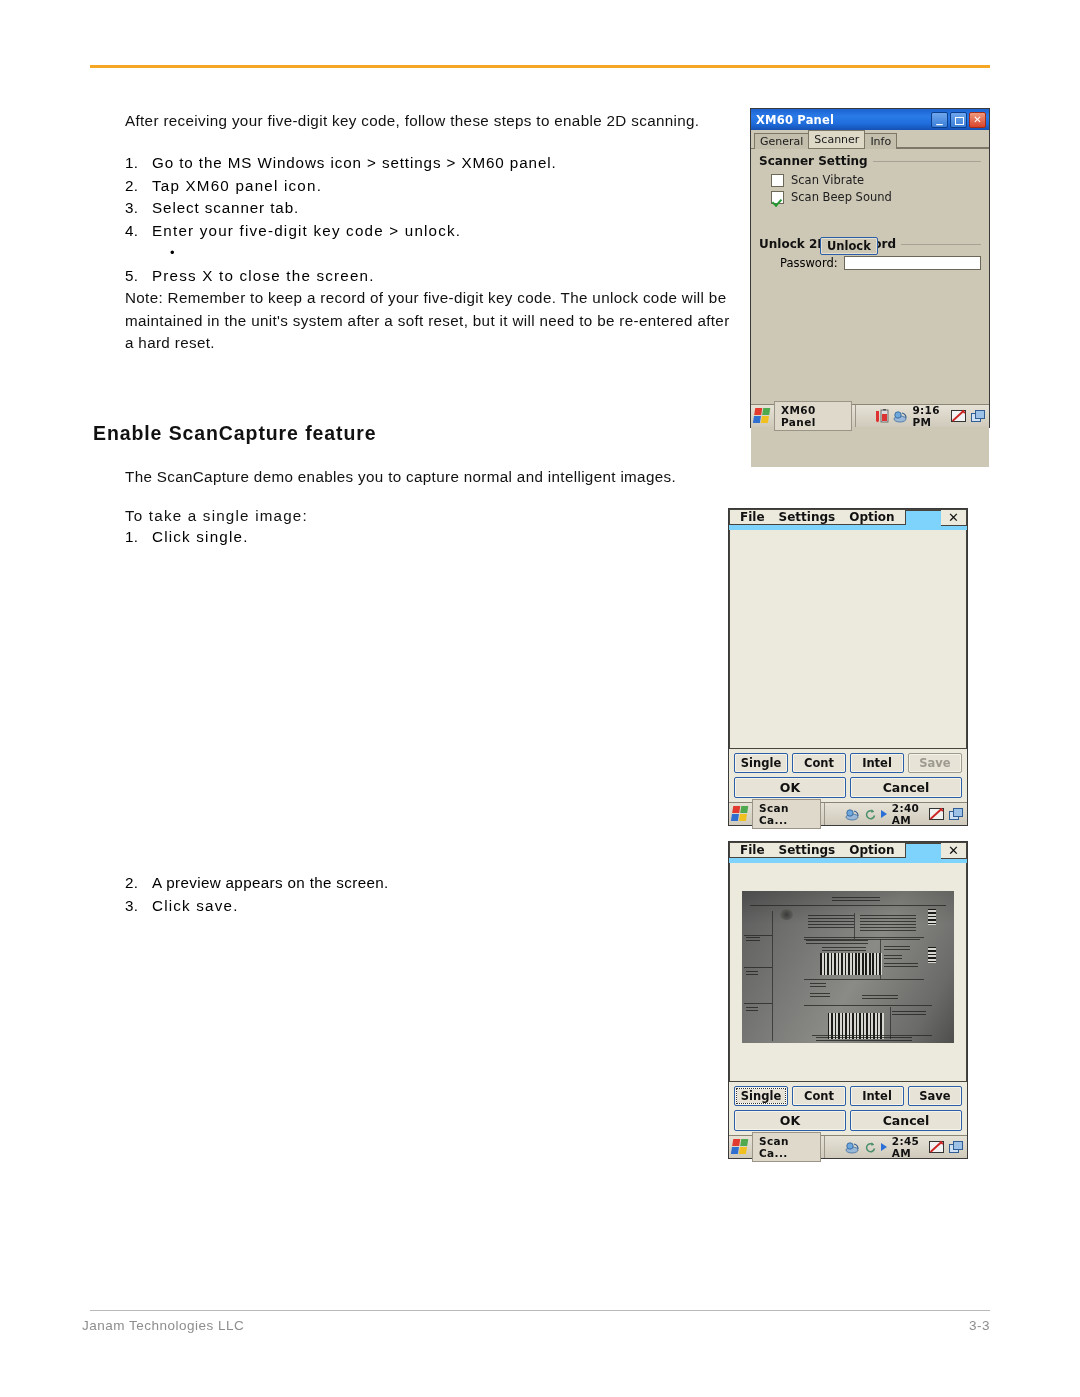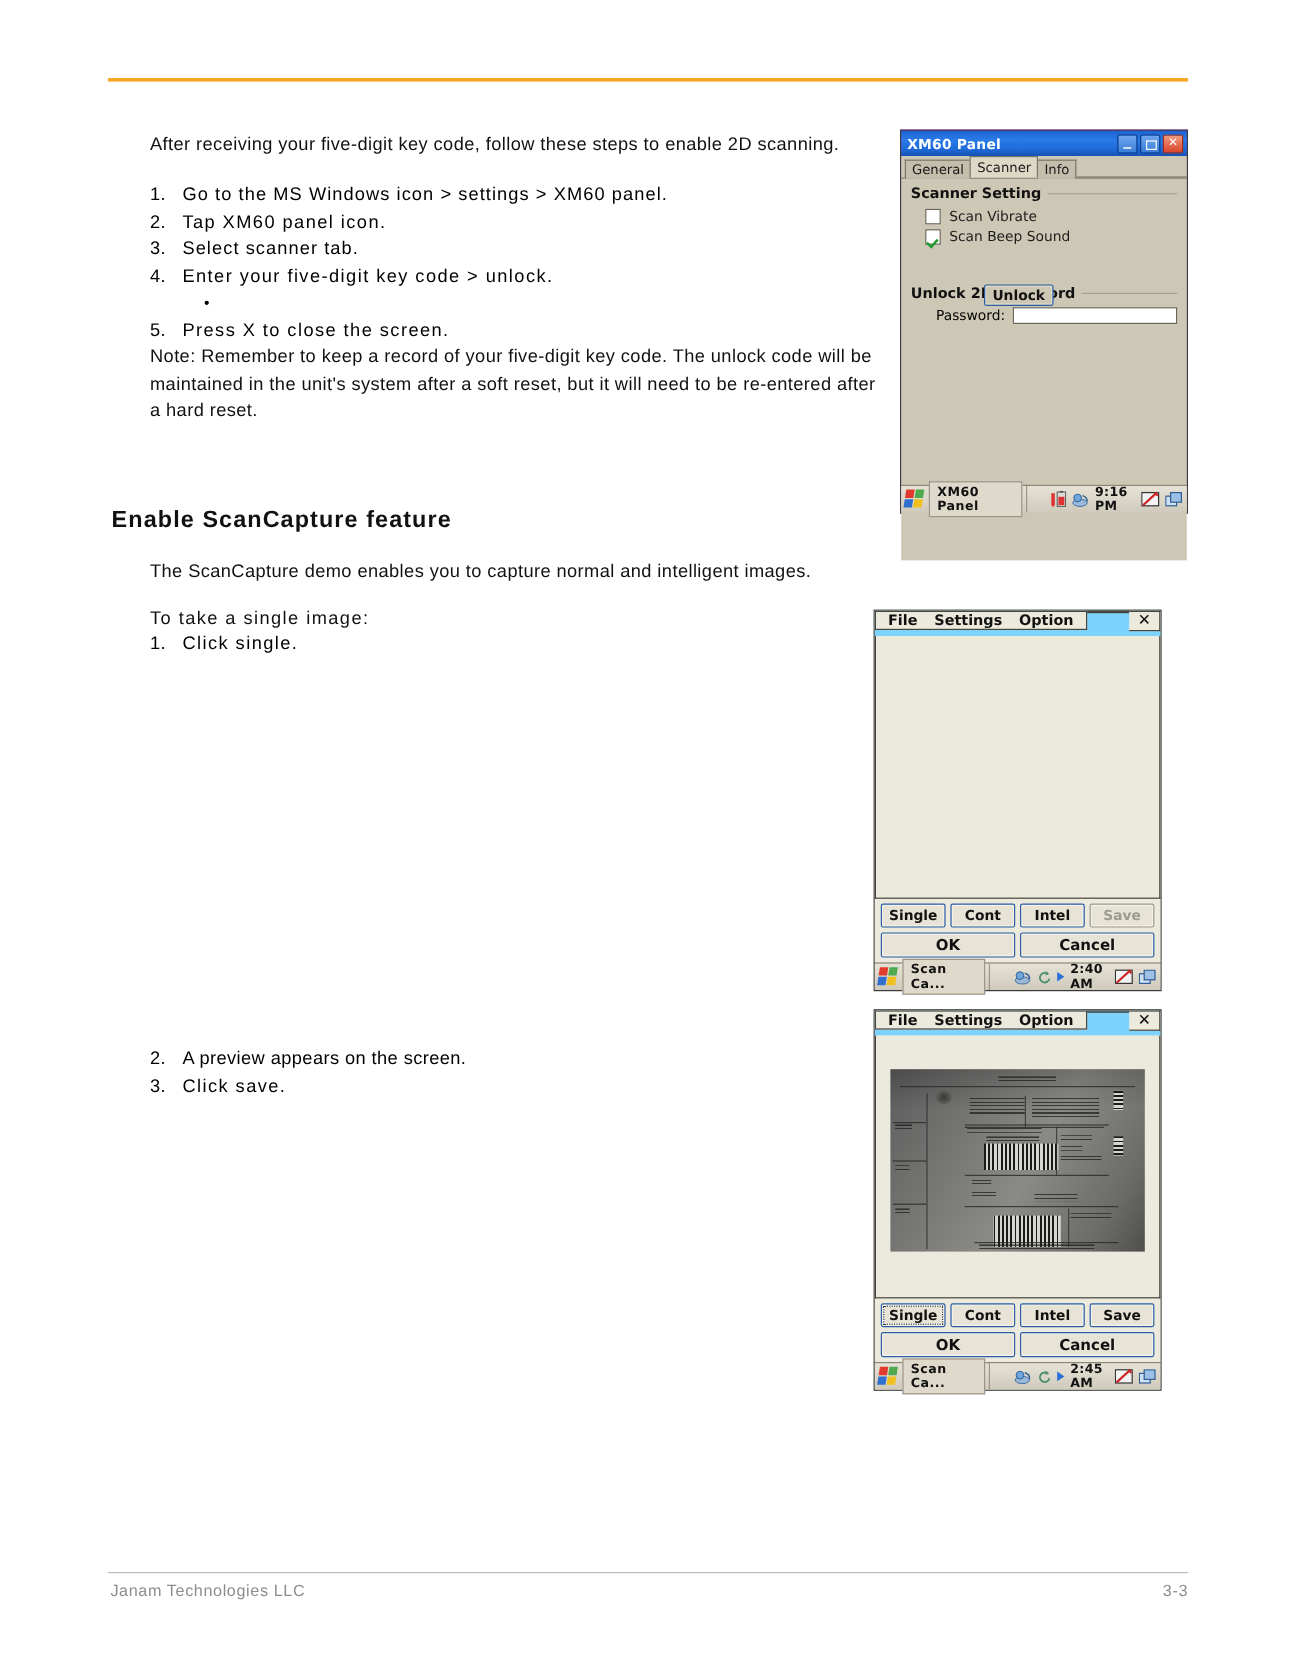--- a/index.html
+++ b/index.html
@@ -97,21 +97,21 @@
   .footer-rule {
     position: absolute;
     left: 90px;
     top: 1310px;
     width: 900px;
     height: 1px;
     background: #b9b9b9;
   }
   .footer-left {
     position: absolute;
-    left: 92px;
+    left: 82px;
     top: 1318px;
     font-size: 13.5px;
     color: #8d8d8d;
     letter-spacing: 0.5px;
   }
   .footer-right {
     position: absolute;
     right: 90px;
     top: 1318px;
     font-size: 13.5px;

